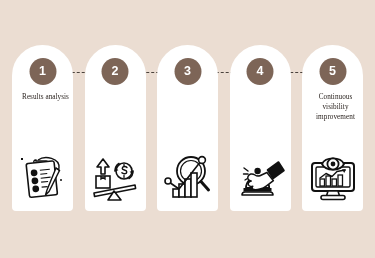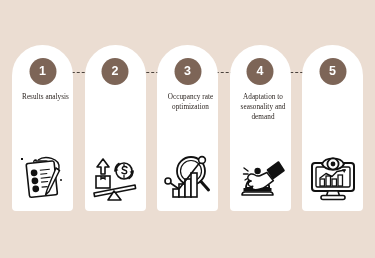--- a/index.html
+++ b/index.html
@@ -157,21 +157,20 @@
 
           <path d="M6 44 L47 36 L47.6 39.5 L6.6 47.5 Z" fill="#fff" stroke-width="1.6" stroke-linejoin="round"></path>
 
           <path d="M26 42 L20 51 L33 51 Z" fill="#fff" stroke-width="1.6" stroke-linejoin="round"></path>
         </svg>
       </div>
     </div>
 
     <div class="card">
       <div class="badge">3</div>
-      <div class="card-label">Occupancy rate optimization</div>
       <div class="card-icon">
         <svg viewBox="0 0 54 54" width="54" height="54" fill="none" stroke="#111" stroke-width="1.5">
 
           <circle cx="30" cy="22" r="14" fill="#fff" stroke-width="1.8"></circle>
           <circle cx="30" cy="22" r="10.5" stroke-width="1.2"></circle>
 
           <path d="M40 32.5 L47.5 41" stroke-width="3" stroke-linecap="round"></path>
 
           <rect x="12" y="40" width="6" height="8" fill="#fff" stroke-width="1.6"></rect>
           <rect x="18" y="35" width="6" height="13" fill="#fff" stroke-width="1.6"></rect>
@@ -180,21 +179,20 @@
 
           <path d="M8 33 L18 40 L40 12" stroke-width="1.6" stroke-linecap="round" stroke-linejoin="round"></path>
           <circle cx="7" cy="32" r="3" fill="#fff" stroke-width="1.6"></circle>
           <circle cx="41" cy="11" r="3.4" fill="#fff" stroke-width="1.6"></circle>
         </svg>
       </div>
     </div>
 
     <div class="card">
       <div class="badge">4</div>
-      <div class="card-label">Adaptation to seasonality and demand</div>
       <div class="card-icon">
         <svg viewBox="0 0 54 54" width="54" height="54" fill="none" stroke="#111" stroke-width="1.5">
 
           <path d="M15 22 L11 19 M15 25 L10.5 25 M16 28.5 L12 31" stroke-width="1.4" stroke-linecap="round"></path>
 
           <path d="M22 22 a2.6 2.6 0 1 1 5.2 0 a2.6 2.6 0 1 1 -5.2 0" fill="#111" stroke-width="1.2"></path>
 
           <path d="M13 39 a11.6 11.6 0 0 1 23.2 0 Z" fill="#fff" stroke-width="1.8" stroke-linejoin="round"></path>
 
           <rect x="10.5" y="39" width="28" height="3.6" fill="#111" stroke="none"></rect>
@@ -206,20 +204,21 @@
                    c-1.3 1.4 -.7 3 1.2 3.3 c3 .5 8.6 -.6 12.2 -3.4
                    l7.2 -5.4 l-6.5 -8.2 l-7 3.2 c-1.6 .7 -3.3 .5 -4.9 -.7 z" fill="#fff" stroke-width="1.5" stroke-linejoin="round"></path>
 
           <path d="M34.5 21 L45.5 13 L51 21.5 L40 29.5 Z" fill="#111" stroke-width="1.6" stroke-linejoin="round"></path>
         </svg>
       </div>
     </div>
 
     <div class="card">
       <div class="badge">5</div>
+      <div class="card-label">Continuous visibility improvement</div>
       <div class="card-icon">
         <svg viewBox="0 0 54 54" width="54" height="54" fill="none" stroke="#111" stroke-width="1.5">
 
           <rect x="6" y="14" width="42" height="28" rx="3" fill="#fff" stroke-width="2"></rect>
           <rect x="10" y="18" width="34" height="20" rx="1.5" fill="#fff" stroke-width="1.4"></rect>
 
           <path d="M22 42 h10 l1.5 5 h-13 z" fill="#fff" stroke-width="1.6" stroke-linejoin="round"></path>
           <rect x="15" y="46.5" width="24" height="4" rx="2" fill="#fff" stroke-width="1.6"></rect>
 
           <path d="M16 15 c3.5 -7.5 18.5 -7.5 22 0 c-3.5 7.5 -18.5 7.5 -22 0 z" fill="#fff" stroke-width="1.8"></path>

